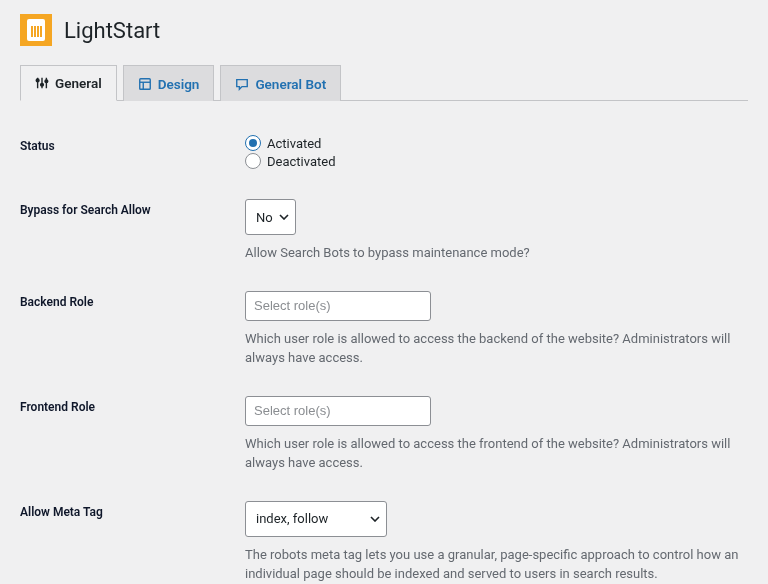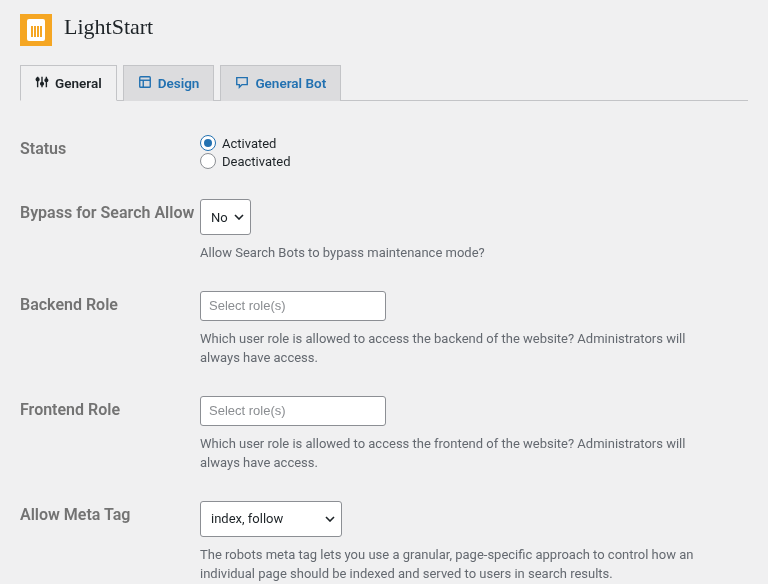--- a/index.html
+++ b/index.html
@@ -7,23 +7,23 @@
       font-family: -apple-system, BlinkMacSystemFont, "Segoe UI", Roboto, sans-serif;
       background: #f0f0f1;
       color: #1d2327;
       font-size: 13px;
       width: 768px;
       height: 584px;
       overflow: hidden;
     }
     .header {
       display: flex;
+      align-items: center;
       padding: 14px 20px 18px 20px;
       gap: 12px;
-      font-family: Liberation Serif, serif;
     }
     .logo {
       width: 32px;
       height: 32px;
       background: #f5a623;
       display: flex;
       align-items: center;
       justify-content: center;
       position: relative;
     }
@@ -53,21 +53,21 @@
       color: #1d2327;
     }
     .tabs {
       display: flex;
       margin: 0 20px;
       border-bottom: 1px solid #c3c4c7;
       gap: 0;
     }
     .tab {
       display: flex;
-      align-items: flex-start;
+      align-items: center;
       gap: 6px;
       padding: 9px 14px;
       background: #dcdcde;
       border: 1px solid #c3c4c7;
       border-bottom: none;
       margin-right: 6px;
       cursor: pointer;
       font-size: 13.5px;
       font-weight: 600;
       color: #2271b1;
@@ -89,26 +89,27 @@
     }
     .field-row {
       display: flex;
       align-items: flex-start;
       padding: 14px 0;
     }
     .field-label {
       width: 180px;
       flex-shrink: 0;
       font-weight: 600;
-      font-size: 16px;
-      color: #737373;
+      font-size: 12px;
+      color: #0f172a;
       padding-top: 4px;
     }
     .field-control {
       flex: 1;
+      margin-left: 45px;
     }
     .radio-line {
       display: flex;
       align-items: center;
       gap: 6px;
       margin-bottom: 2px;
       cursor: pointer;
     }
     .radio {
       width: 16px;

